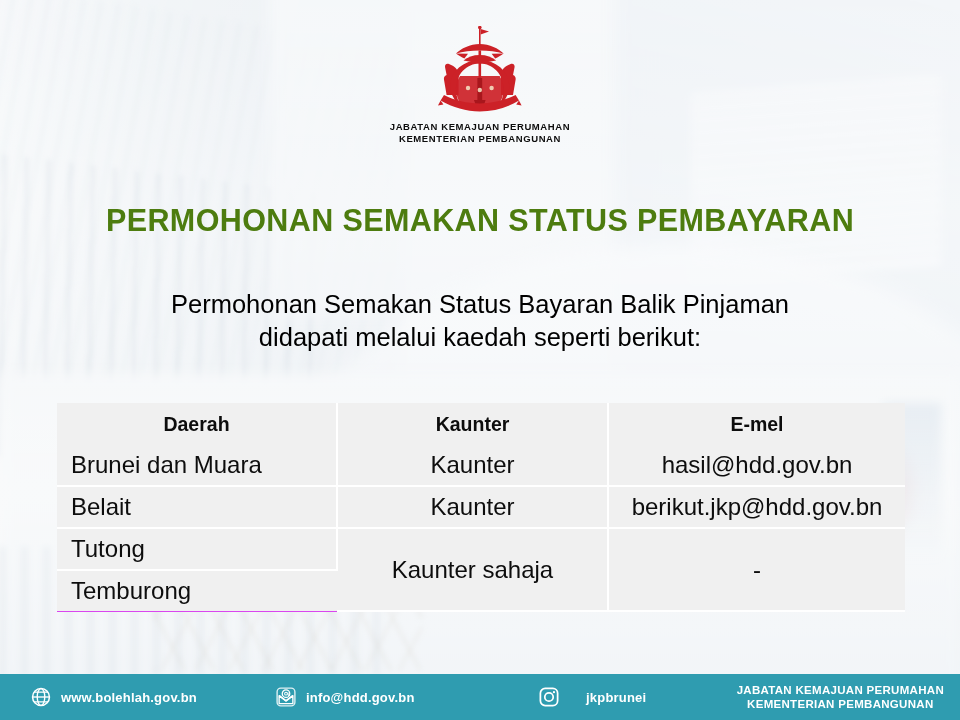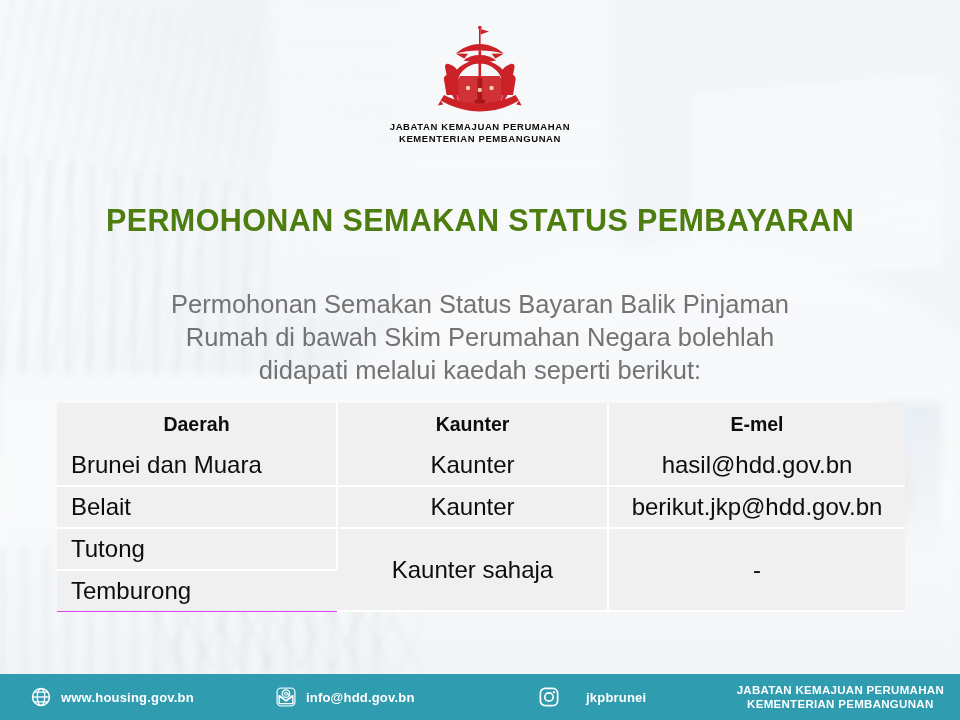--- a/index.html
+++ b/index.html
@@ -125,21 +125,21 @@
   
   .title{
     position:absolute;left:0;right:0;top:203px;text-align:center;
     font-family:"Liberation Sans",sans-serif;
     font-weight:bold;font-size:30.5px;letter-spacing:.4px;color:#4d7c0f;
     white-space:nowrap;
   }
   .subtitle{
     position:absolute;left:88px;width:784px;top:288px;text-align:center;
     font-family:"Liberation Sans",sans-serif;
-    font-size:25.5px;line-height:33px;color:#737373;
+    font-size:25.5px;line-height:33px;color:#000000;
   }
   .subtitle .ln{display:block;}
 
   
   .tbl-wrap{
     position:absolute;left:57px;top:403px;width:848px;
   }
   table.tbl{
     width:848px;border-collapse:collapse;table-layout:fixed;
     background:#d946ef;
@@ -247,21 +247,20 @@
       </g>
     </svg>
     <div class="logo-l1">JABATAN  KEMAJUAN  PERUMAHAN</div>
     <div class="logo-l2">KEMENTERIAN  PEMBANGUNAN</div>
   </div>
 
   <div class="title">PERMOHONAN SEMAKAN STATUS PEMBAYARAN</div>
 
   <div class="subtitle">
     <span class="ln">Permohonan Semakan Status Bayaran Balik Pinjaman</span>
-    <span class="ln">Rumah di bawah Skim Perumahan Negara bolehlah</span>
     <span class="ln">didapati melalui kaedah seperti berikut:</span>
   </div>
 
   <div class="tbl-wrap">
     <table class="tbl">
       <colgroup>
           <col class="c1">
           <col class="c2">
           <col class="c3">
         </colgroup>
@@ -297,21 +296,21 @@
 
   <div class="footer">
 
     <div class="fitem f-web">
       <svg class="ficon" viewBox="0 0 24 24">
         <circle cx="12" cy="12" r="9.2" fill="none" stroke="#fff" stroke-width="1.7"></circle>
         <ellipse cx="12" cy="12" rx="4.1" ry="9.2" fill="none" stroke="#fff" stroke-width="1.5"></ellipse>
         <line x1="2.8" y1="12" x2="21.2" y2="12" stroke="#fff" stroke-width="1.5"></line>
         <path d="M4.6 6.6 H19.4 M4.6 17.4 H19.4" fill="none" stroke="#fff" stroke-width="1.3"></path>
       </svg>
-      <span class="ftxt">www.housing.gov.bn</span>
+      <span class="ftxt">www.bolehlah.gov.bn</span>
     </div>
 
     <div class="fitem f-mail">
       <svg class="ficon" viewBox="0 0 24 24">
         <rect x="2.3" y="2.3" width="19.4" height="19.4" rx="4" fill="none" stroke="#fff" stroke-width="1.5" opacity=".85"></rect>
         <path d="M4.5 10.5 L12 16.2 L19.5 10.5 L19.5 19.2 L4.5 19.2 Z" fill="none" stroke="#fff" stroke-width="1.5" stroke-linejoin="round"></path>
         <path d="M4.5 10.5 L12 16.2 L19.5 10.5" fill="none" stroke="#fff" stroke-width="1.4"></path>
         <circle cx="12" cy="8.4" r="4.1" fill="none" stroke="#fff" stroke-width="1.4"></circle>
         <circle cx="12" cy="8.4" r="1.5" fill="none" stroke="#fff" stroke-width="1.1"></circle>
         <path d="M14.2 7.2 v2.1 a1.6 1.6 0 0 0 1.7 1.1" fill="none" stroke="#fff" stroke-width="1.1"></path>

